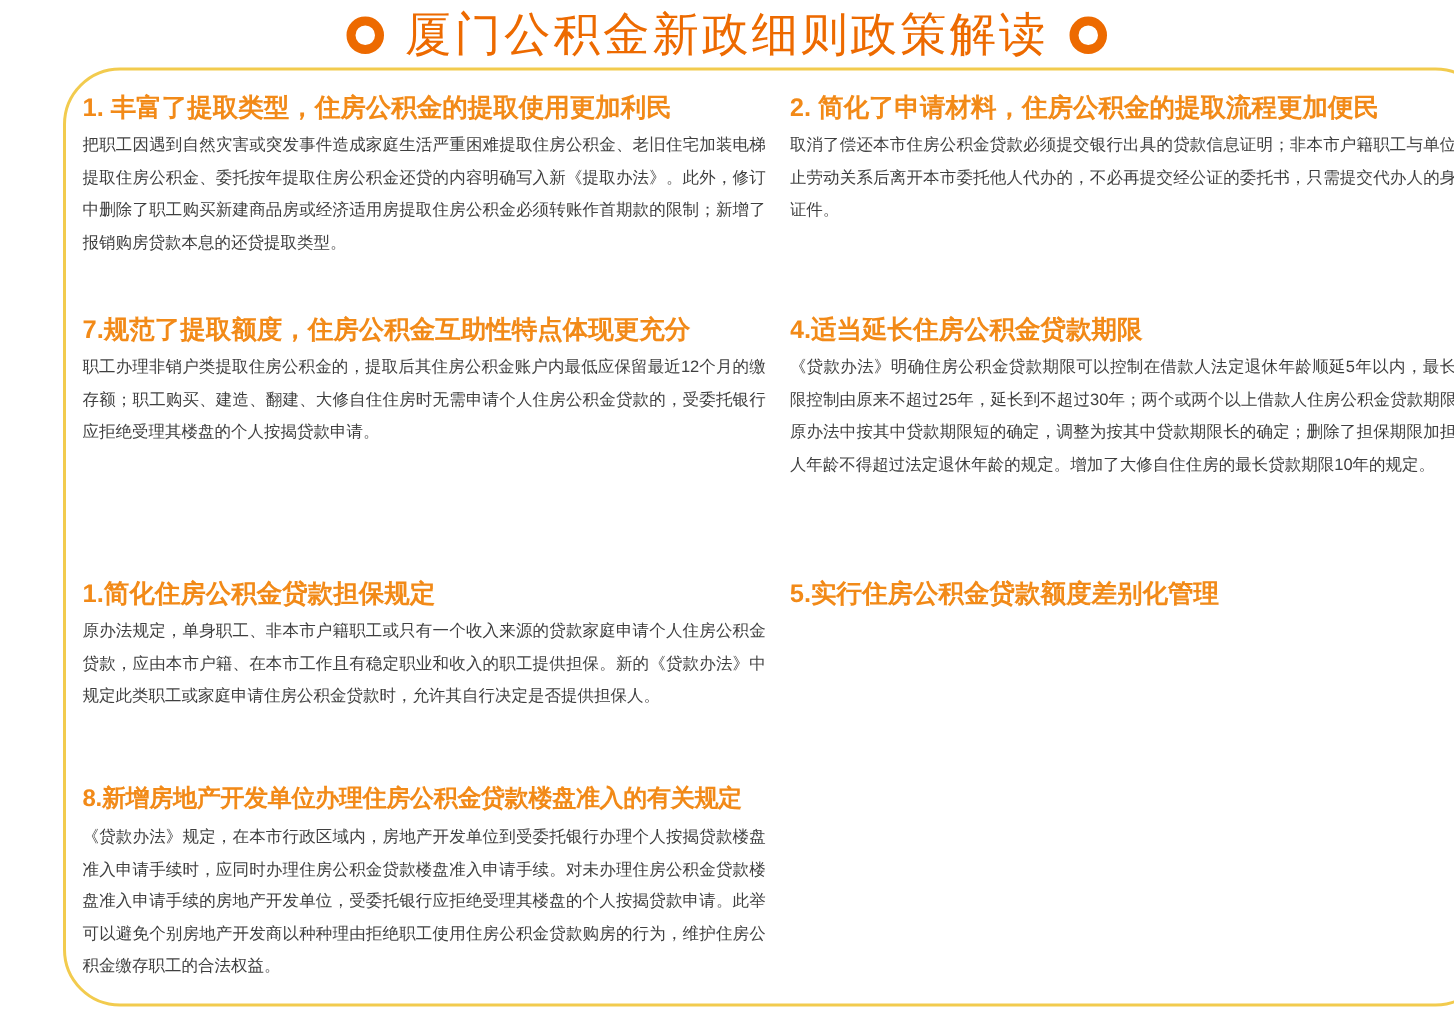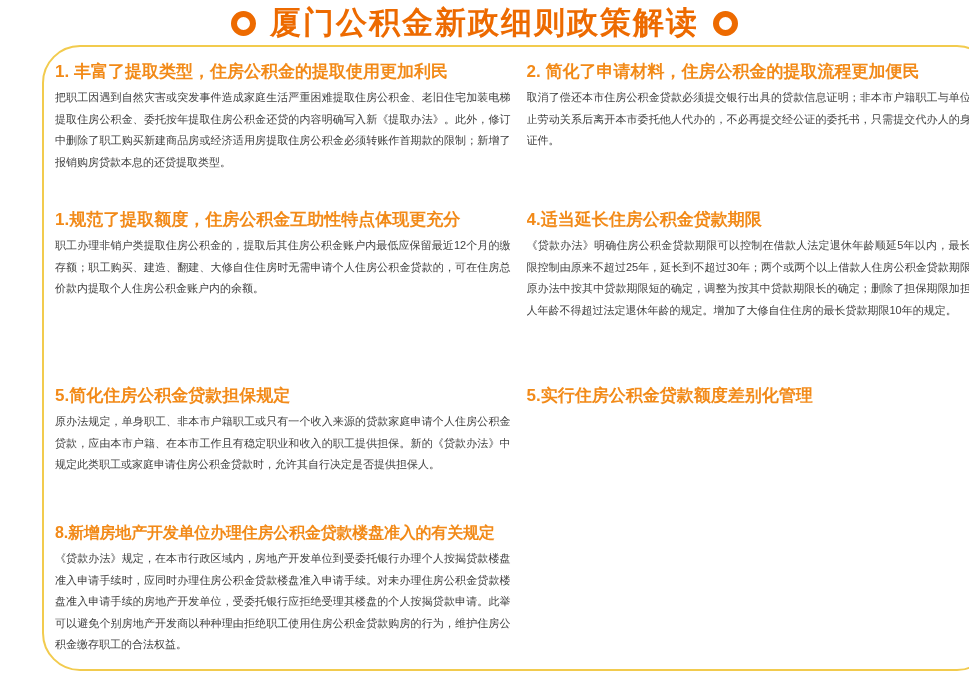--- a/index.html
+++ b/index.html
@@ -28,21 +28,21 @@
     height: 13px;
     border: 6px solid #ed6a00;
     border-radius: 50%;
     box-sizing: content-box;
     margin-top: 2px;
   }
   h1.page-title {
     margin: 0;
     font-size: 31px;
     line-height: 45px;
-    font-weight: 700;
+    font-weight: 400;
     letter-spacing: 2px;
     color: #ed6a00;
     white-space: nowrap;
   }
   
   .panel {
     position: absolute;
     left: 8px;
     top: 45px;
     width: 953px;
@@ -91,29 +91,29 @@
 <main class="panel">
   <section class="item">
     <h2>1. 丰富了提取类型，住房公积金的提取使用更加利民</h2>
     <p>把职工因遇到自然灾害或突发事件造成家庭生活严重困难提取住房公积金、老旧住宅加装电梯提取住房公积金、委托按年提取住房公积金还贷的内容明确写入新《提取办法》。此外，修订中删除了职工购买新建商品房或经济适用房提取住房公积金必须转账作首期款的限制；新增了报销购房贷款本息的还贷提取类型。</p>
   </section>
   <section class="item">
     <h2>2. 简化了申请材料，住房公积金的提取流程更加便民</h2>
     <p>取消了偿还本市住房公积金贷款必须提交银行出具的贷款信息证明；非本市户籍职工与单位终止劳动关系后离开本市委托他人代办的，不必再提交经公证的委托书，只需提交代办人的身份证件。</p>
   </section>
   <section class="item">
-    <h2>1.规范了提取额度，住房公积金互助性特点体现更充分</h2>
-    <p>职工办理非销户类提取住房公积金的，提取后其住房公积金账户内最低应保留最近12个月的缴存额；职工购买、建造、翻建、大修自住住房时无需申请个人住房公积金贷款的，可在住房总价款内提取个人住房公积金账户内的余额。</p>
+    <h2>7.规范了提取额度，住房公积金互助性特点体现更充分</h2>
+    <p>职工办理非销户类提取住房公积金的，提取后其住房公积金账户内最低应保留最近12个月的缴存额；职工购买、建造、翻建、大修自住住房时无需申请个人住房公积金贷款的，受委托银行应拒绝受理其楼盘的个人按揭贷款申请。</p>
   </section>
   <section class="item">
     <h2>4.适当延长住房公积金贷款期限</h2>
     <p>《贷款办法》明确住房公积金贷款期限可以控制在借款人法定退休年龄顺延5年以内，最长年限控制由原来不超过25年，延长到不超过30年；两个或两个以上借款人住房公积金贷款期限由原办法中按其中贷款期限短的确定，调整为按其中贷款期限长的确定；删除了担保期限加担保人年龄不得超过法定退休年龄的规定。增加了大修自住住房的最长贷款期限10年的规定。</p>
   </section>
   <section class="item">
-    <h2>5.简化住房公积金贷款担保规定</h2>
+    <h2>1.简化住房公积金贷款担保规定</h2>
     <p>原办法规定，单身职工、非本市户籍职工或只有一个收入来源的贷款家庭申请个人住房公积金贷款，应由本市户籍、在本市工作且有稳定职业和收入的职工提供担保。新的《贷款办法》中规定此类职工或家庭申请住房公积金贷款时，允许其自行决定是否提供担保人。</p>
   </section>
   <section class="item">
     <h2>5.实行住房公积金贷款额度差别化管理</h2>
   </section>
   <section class="item">
     <h2 class="small">8.新增房地产开发单位办理住房公积金贷款楼盘准入的有关规定</h2>
     <p>《贷款办法》规定，在本市行政区域内，房地产开发单位到受委托银行办理个人按揭贷款楼盘准入申请手续时，应同时办理住房公积金贷款楼盘准入申请手续。对未办理住房公积金贷款楼盘准入申请手续的房地产开发单位，受委托银行应拒绝受理其楼盘的个人按揭贷款申请。此举可以避免个别房地产开发商以种种理由拒绝职工使用住房公积金贷款购房的行为，维护住房公积金缴存职工的合法权益。</p>
   </section>
 </main>

